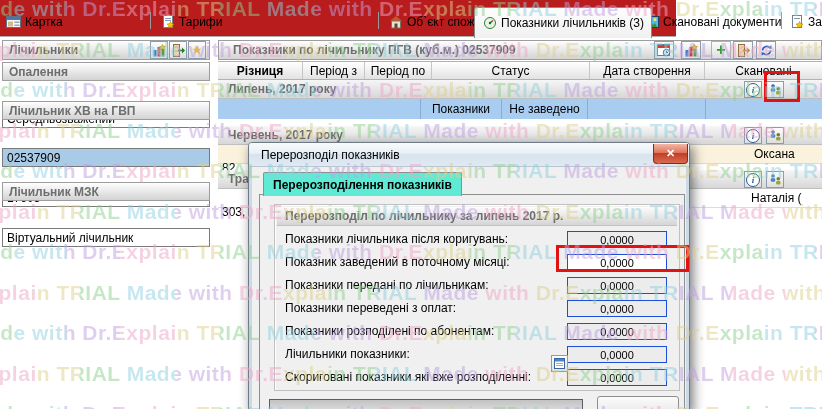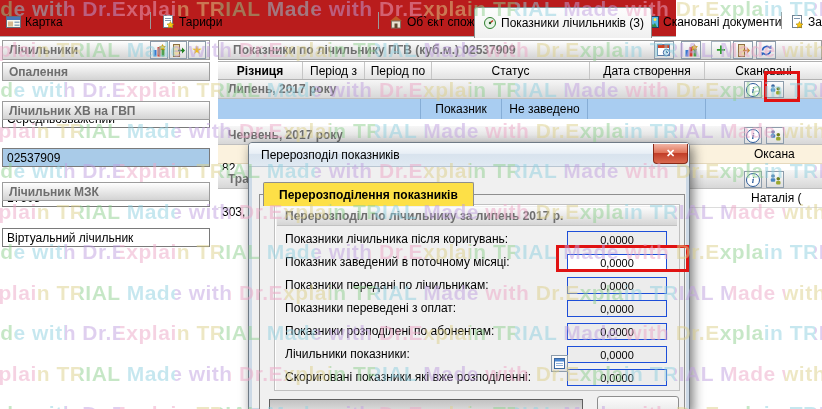--- a/index.html
+++ b/index.html
@@ -43,22 +43,22 @@
   .dialog{position:absolute;left:248px;top:142px;width:442px;height:270px;background:#f0f0f0;
           border:1px solid #6e7a86;border-radius:4px 4px 0 0;z-index:20;
           box-shadow:3px 4px 12px rgba(30,30,30,.6), inset 0 0 0 3px #ccd9e6;box-sizing:border-box;}
   .dlgtitle{position:absolute;left:0;top:0;width:100%;height:24px;border-radius:3px 3px 0 0;
             background:linear-gradient(#f8fbfd,#e8eff6 45%,#d8e3ee 50%,#e0e9f2);
             display:flex;align-items:center;padding-left:12px;box-sizing:border-box;border-bottom:1px solid #b9c6d2;}
   .closebtn{position:absolute;left:404px;top:1px;width:33px;height:19px;
             background:linear-gradient(#f2b6a6 0%,#e0745a 45%,#c23e28 50%,#d96a50 100%);
             border:1px solid #882a18;border-top:none;border-radius:0 0 4px 4px;color:#fff;font-weight:bold;
             font-size:11px;display:flex;align-items:center;justify-content:center;z-index:3;cursor:pointer;}
-  .dlgtab{position:absolute;left:14px;top:29px;height:23px;background:#fde047;border:1px solid #8e8e8e;border-bottom:none;
-          border-radius:2px 2px 0 0;font-weight:bold;display:flex;align-items:center;padding:0 15px;z-index:2;white-space:nowrap;margin-top:10px;}
+  .dlgtab{position:absolute;left:14px;top:29px;height:23px;background:#5eead4;border:1px solid #8e8e8e;border-bottom:none;
+          border-radius:2px 2px 0 0;font-weight:bold;display:flex;align-items:center;padding:0 9px;z-index:2;white-space:nowrap;}
   .tabpage{position:absolute;left:10px;top:51px;width:426px;height:234px;border:1px solid #8e8e8e;background:#f0f0f0;box-sizing:border-box;}
   .groupbox{position:absolute;left:14px;top:9px;width:406px;height:187px;border:1px solid #c0c0c0;background:#f0f0f0;
             box-shadow:inset 1px 1px 0 #fff;box-sizing:border-box;}
   .gbhdr{position:absolute;left:2px;top:2px;right:2px;height:18px;background:linear-gradient(#fcfcfc,#d5d5d5);
          border-bottom:1px solid #c2c2c2;color:#6e6e6e;font-weight:bold;display:flex;align-items:center;padding-left:8px;white-space:nowrap;}
   .frow{position:absolute;left:0;width:100%;height:17px;}
   .flabel{position:absolute;left:10px;line-height:17px;white-space:nowrap;}
   .fval{position:absolute;left:292px;width:100px;height:17px;border:1px solid #1d4ed8;background:#ececec;
         display:flex;align-items:center;justify-content:center;font-size:11px;box-sizing:border-box;}
   .fval.editable{background:#fff;}
@@ -249,21 +249,21 @@
   <div class="iconbtn" style="left:766px;top:81px;width:18px;height:17px">
     <svg width="13" height="13">
         <circle cx="4" cy="3" r="1.8" fill="#3a66a0"></circle>
         <rect x="1.8" y="5.2" width="4.4" height="3.6" rx="1" fill="#4a86c0"></rect>
         <circle cx="9.3" cy="5.8" r="1.8" fill="#708020"></circle>
         <rect x="7.1" y="8" width="4.4" height="3.6" rx="1" fill="#9aa830"></rect>
       </svg>
   </div>
 
   <div class="bluerow">
-    <div class="bluecell" style="left:202px;width:82px">Показник</div>
+    <div class="bluecell" style="left:202px;width:82px">Показники</div>
     <div class="bluecell" style="left:284px;width:86px;border-left:none">Не заведено</div>
     <div style="position:absolute;left:487px;top:0;width:1px;height:20px;background:#86add6"></div>
   </div>
 
   <div class="grouprow" style="top:126px">
     <span>Червень, 2017 року</span>
   </div>
   <div class="iconbtn" style="left:744px;top:127px;width:18px;height:17px">
     <span class="infoglyph">i</span>
   </div>

